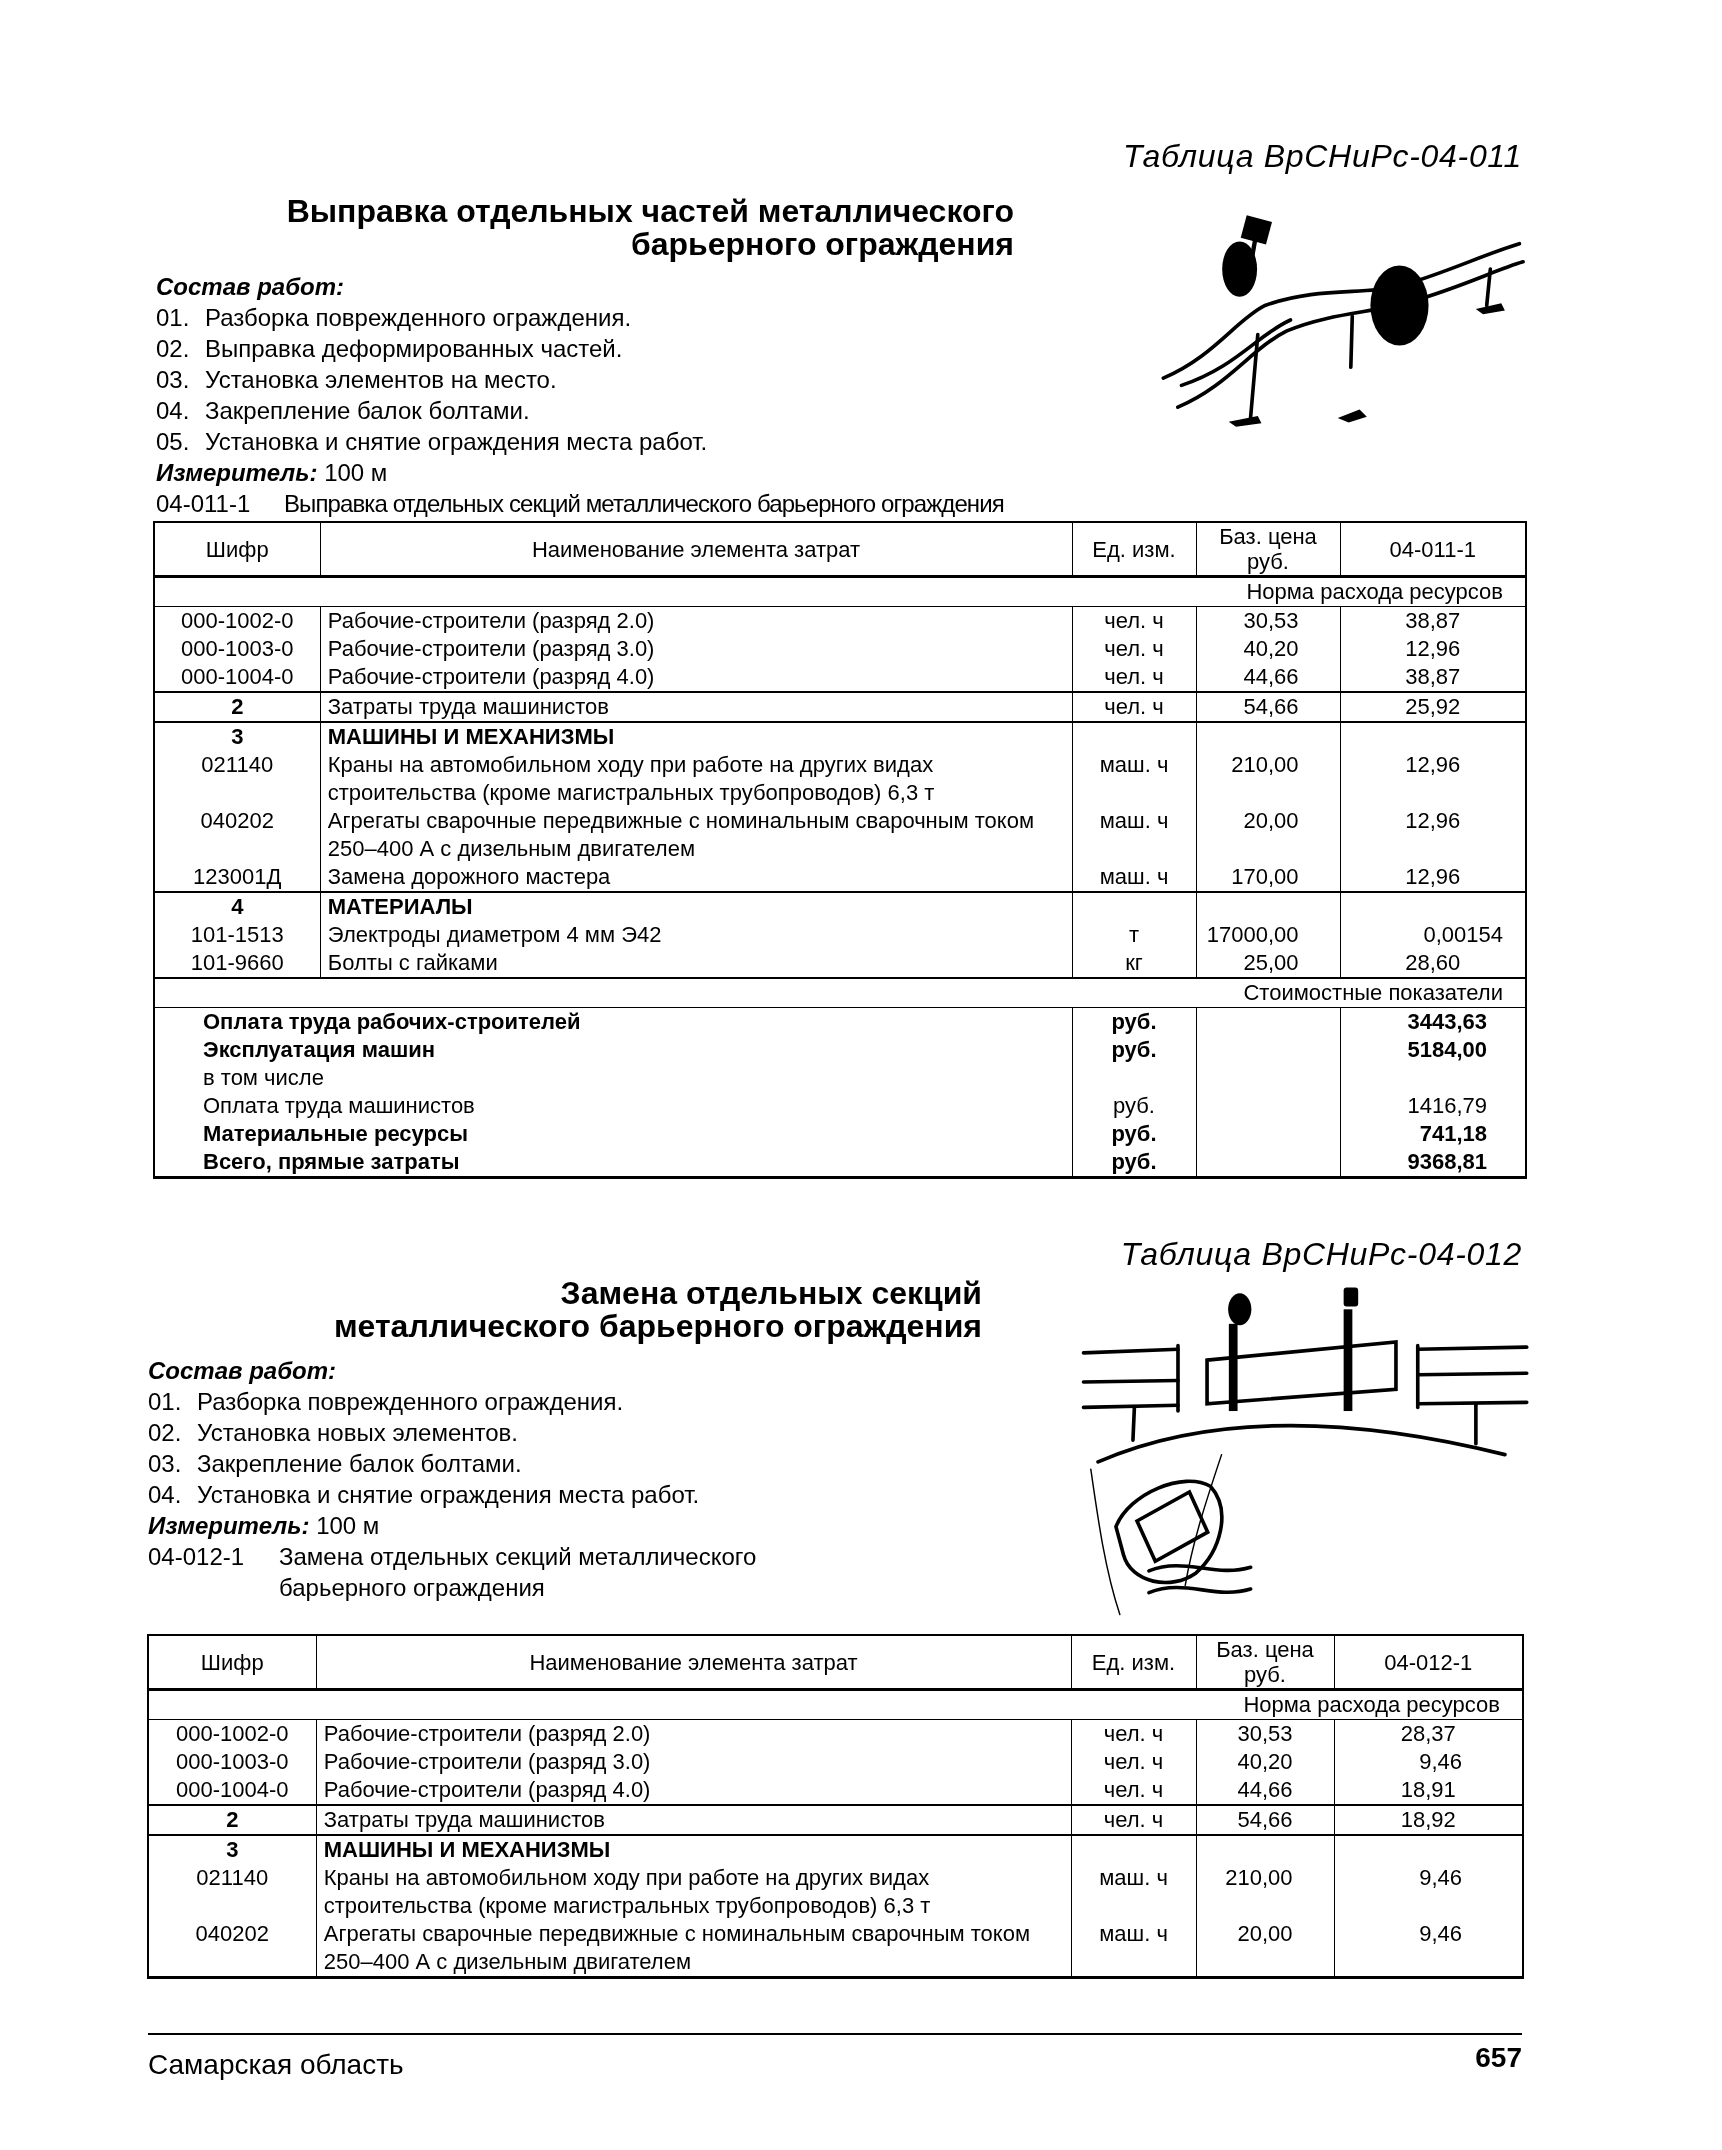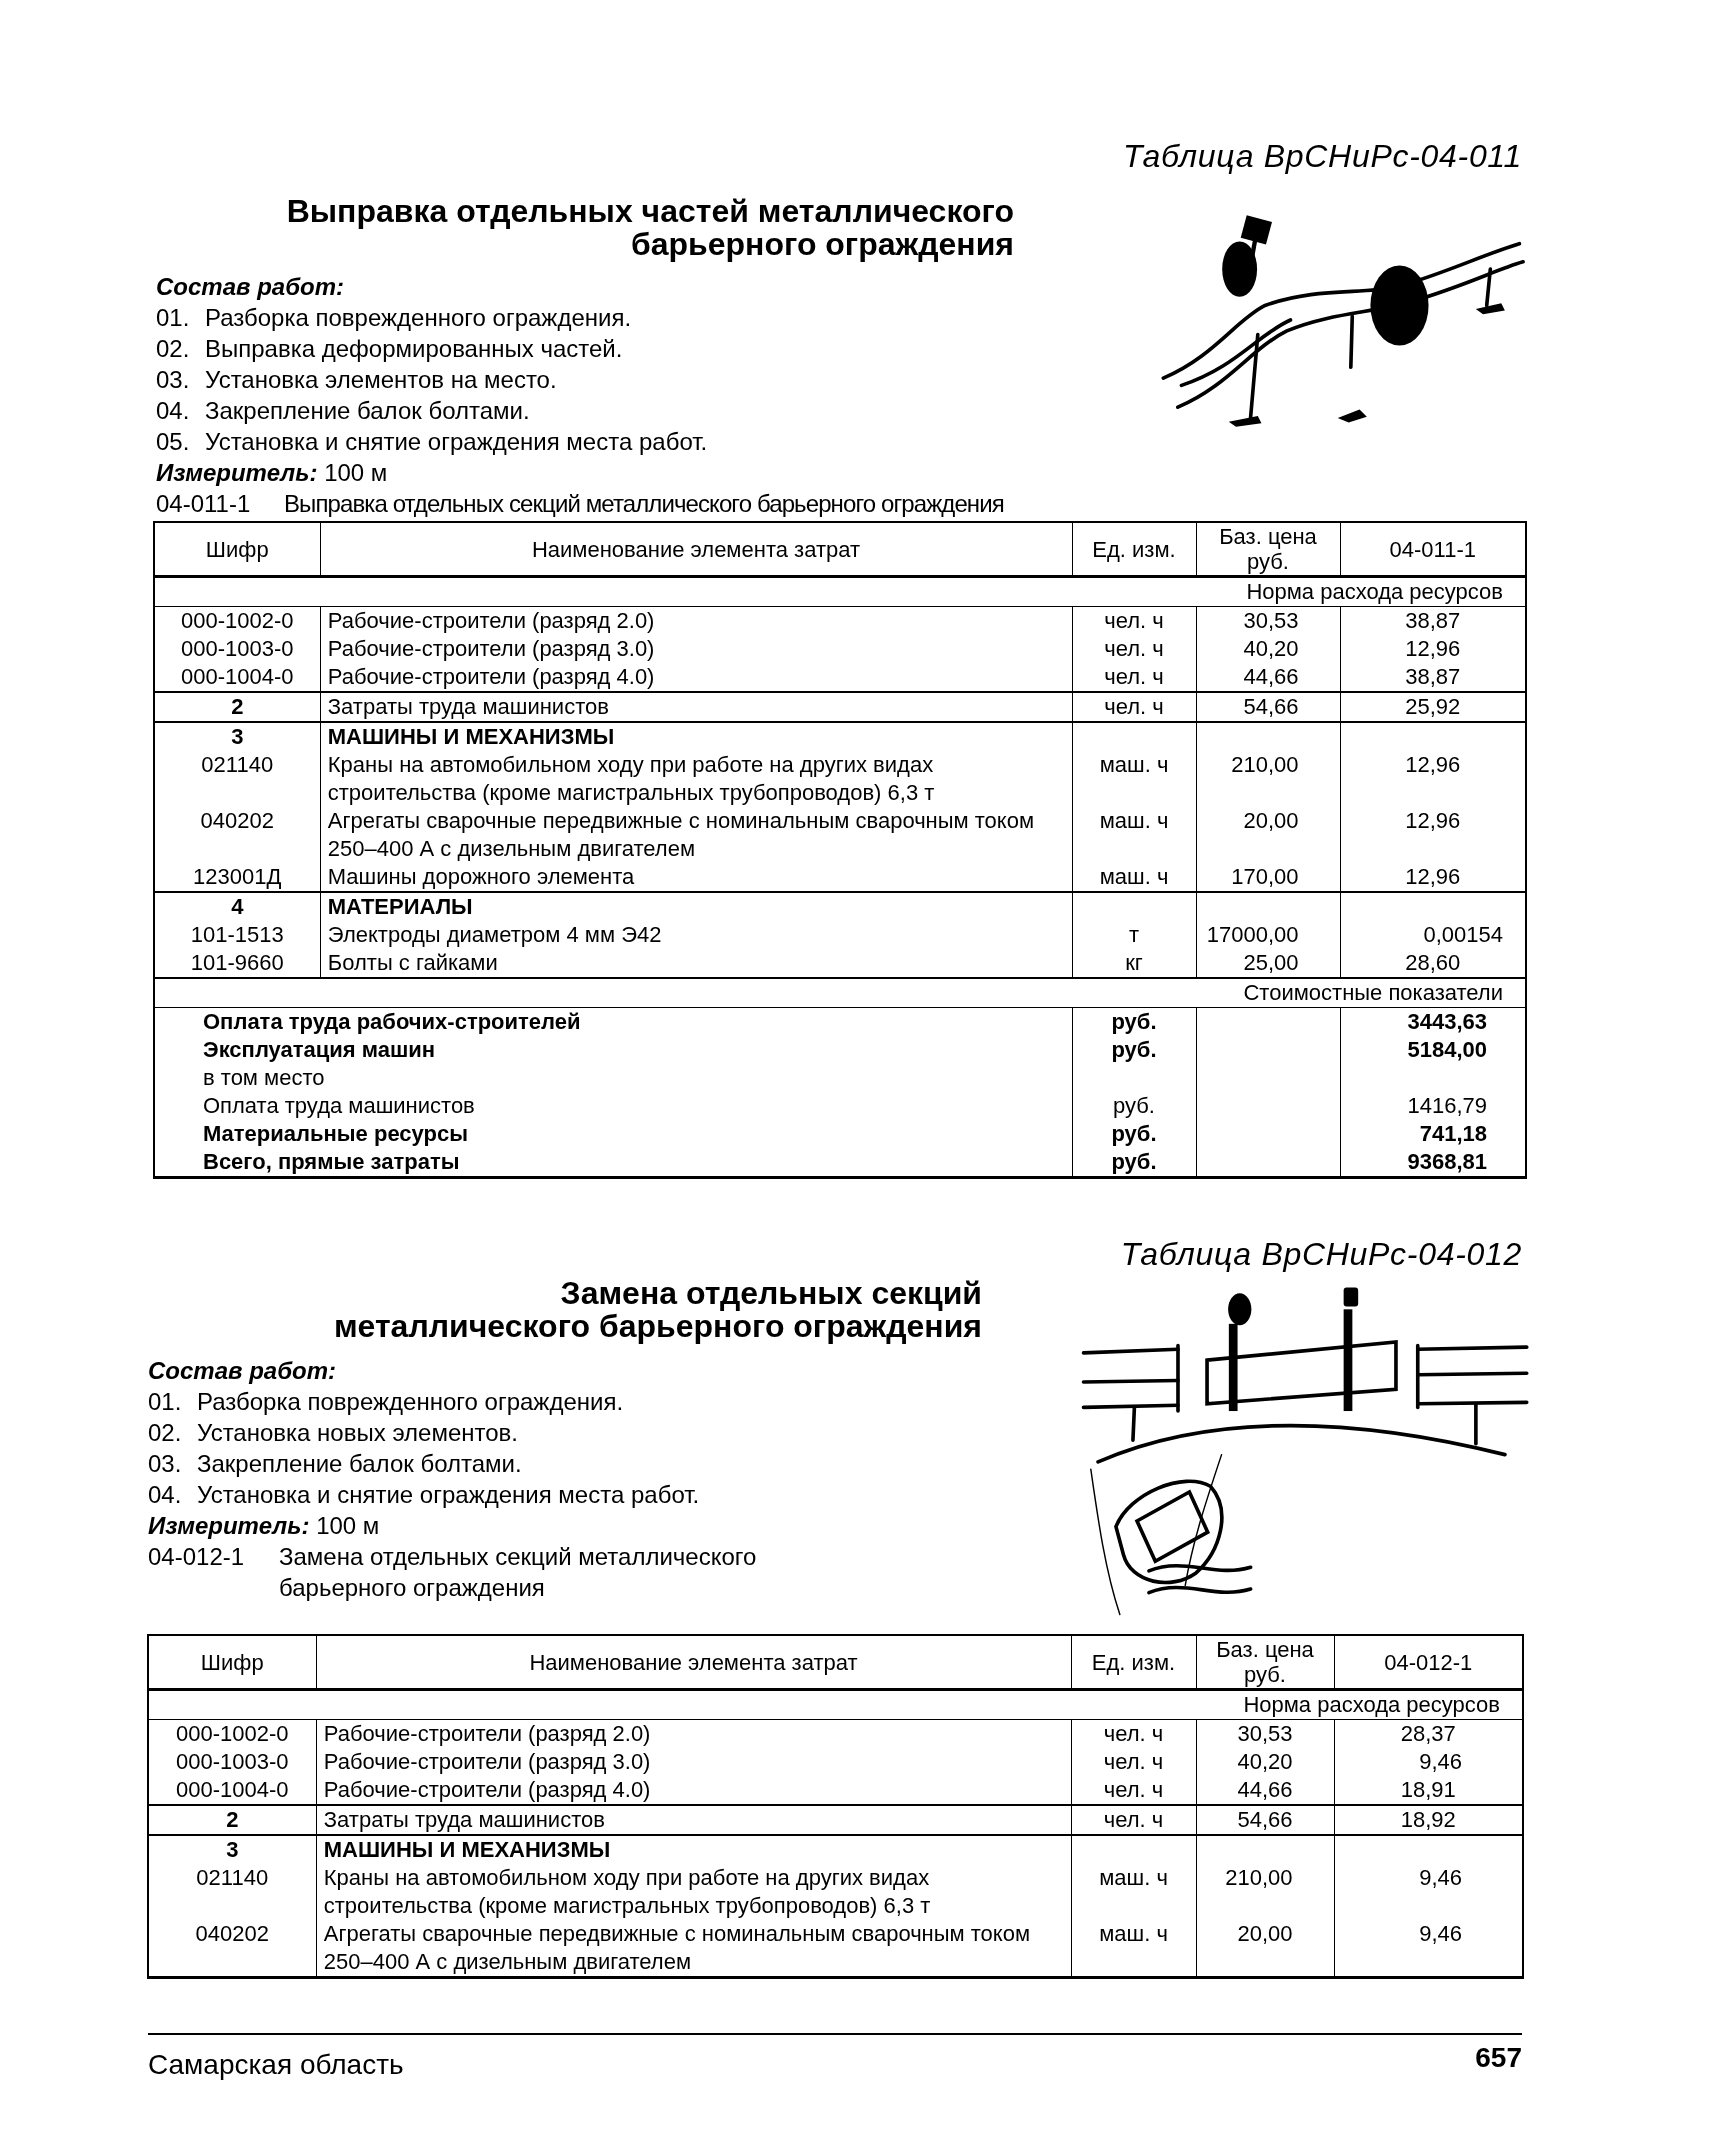--- a/index.html
+++ b/index.html
@@ -140,21 +140,21 @@
       </tr>
     <tr>
         <td class="outer-l c">040202</td>
         <td class="vl">Агрегаты сварочные передвижные с номинальным сварочным током 250–400 А с дизельным двигателем</td>
         <td class="vl c">маш. ч</td>
         <td class="vl r rb">20,00</td>
         <td class="vl c outer-r">12,96</td>
       </tr>
     <tr class="grp-end">
         <td class="outer-l c">123001Д</td>
-        <td class="vl">Машины дорожного элемента</td>
+        <td class="vl">Замена дорожного мастера</td>
         <td class="vl c">маш. ч</td>
         <td class="vl r rb">170,00</td>
         <td class="vl c outer-r">12,96</td>
       </tr>
     <tr>
         <td class="outer-l c b">4</td>
         <td class="vl b">МАТЕРИАЛЫ</td>
         <td class="vl"></td>
         <td class="vl"></td>
         <td class="vl outer-r"></td>
@@ -184,21 +184,21 @@
         <td class="vl"></td>
         <td class="vl r rr b outer-r">3443,63</td>
       </tr>
     <tr>
         <td class="outer-l sumname b" colspan="2">Эксплуатация машин</td>
         <td class="vl c b">руб.</td>
         <td class="vl"></td>
         <td class="vl r rr b outer-r">5184,00</td>
       </tr>
     <tr>
-        <td class="outer-l sumname" colspan="2">в том место</td>
+        <td class="outer-l sumname" colspan="2">в том числе</td>
         <td class="vl c"></td>
         <td class="vl"></td>
         <td class="vl r rr outer-r"></td>
       </tr>
     <tr>
         <td class="outer-l sumname" colspan="2">Оплата труда машинистов</td>
         <td class="vl c">руб.</td>
         <td class="vl"></td>
         <td class="vl r rr outer-r">1416,79</td>
       </tr>

